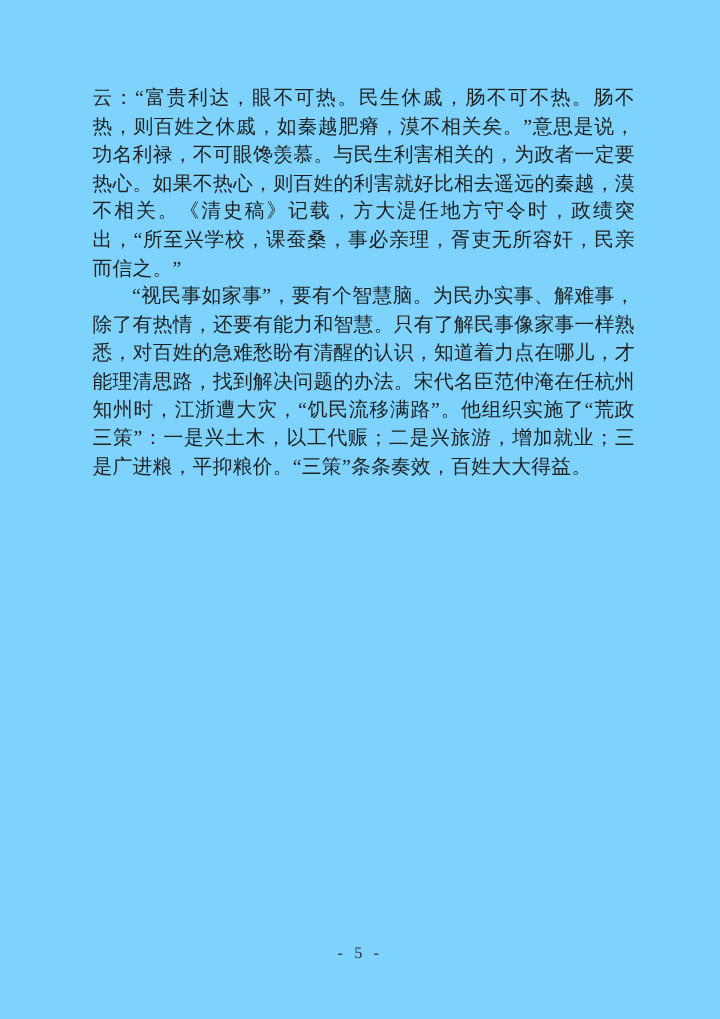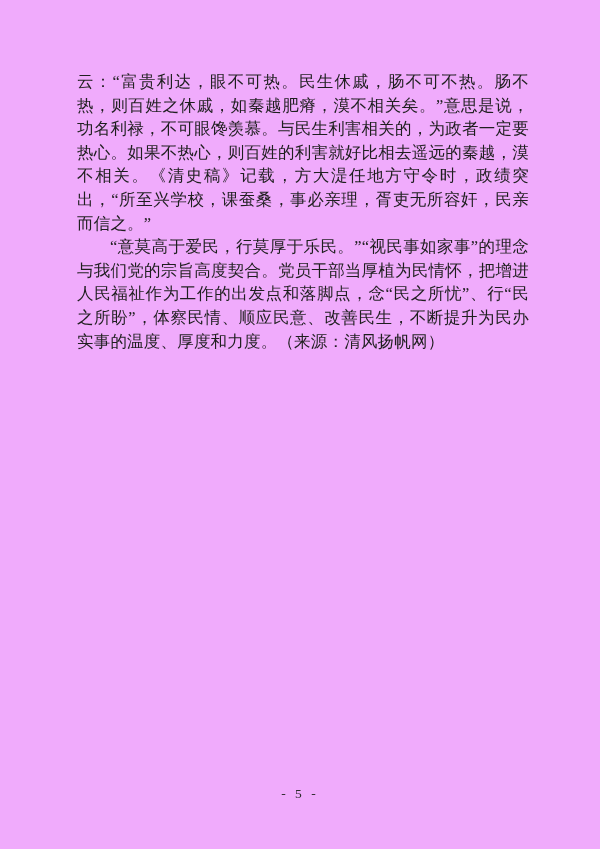--- a/index.html
+++ b/index.html
@@ -13,21 +13,21 @@
     position: relative;
     overflow: hidden;
     font-family: "Liberation Serif", "DejaVu Serif", serif;
   }
   .page {
     position: absolute;
     left: 0;
     top: 0;
     width: 600px;
     height: 849px;
-    background: #f0abfc;
+    background: #7dd3fc;
   }
   .doc-body {
     position: absolute;
     left: 77px;
     top: 70px;
     width: 452px;
     font-size: 16.5px;
     line-height: 23.6px;
     color: #1f1f1f;
     text-align: justify;
@@ -51,16 +51,16 @@
     color: #2b2b2b;
     letter-spacing: 3px;
   }
 </style>
 </head>
 <body>
 
 <div class="page">
   <div class="doc-body">
     <p>云：“富贵利达，眼不可热。民生休戚，肠不可不热。肠不热，则百姓之休戚，如秦越肥瘠，漠不相关矣。”意思是说，功名利禄，不可眼馋羡慕。与民生利害相关的，为政者一定要热心。如果不热心，则百姓的利害就好比相去遥远的秦越，漠不相关。《清史稿》记载，方大湜任地方守令时，政绩突出，“所至兴学校，课蚕桑，事必亲理，胥吏无所容奸，民亲而信之。”</p>
-    <p class="indent">“意莫高于爱民，行莫厚于乐民。”“视民事如家事”的理念与我们党的宗旨高度契合。党员干部当厚植为民情怀，把增进人民福祉作为工作的出发点和落脚点，念“民之所忧”、行“民之所盼”，体察民情、顺应民意、改善民生，不断提升为民办实事的温度、厚度和力度。（来源：清风扬帆网）</p>
+    <p class="indent">“视民事如家事”，要有个智慧脑。为民办实事、解难事，除了有热情，还要有能力和智慧。只有了解民事像家事一样熟悉，对百姓的急难愁盼有清醒的认识，知道着力点在哪儿，才能理清思路，找到解决问题的办法。宋代名臣范仲淹在任杭州知州时，江浙遭大灾，“饥民流移满路”。他组织实施了“荒政三策”：一是兴土木，以工代赈；二是兴旅游，增加就业；三是广进粮，平抑粮价。“三策”条条奏效，百姓大大得益。</p>
   </div>
   <div class="page-number">- 5 -</div>
 </div>
 
 </body></html>

